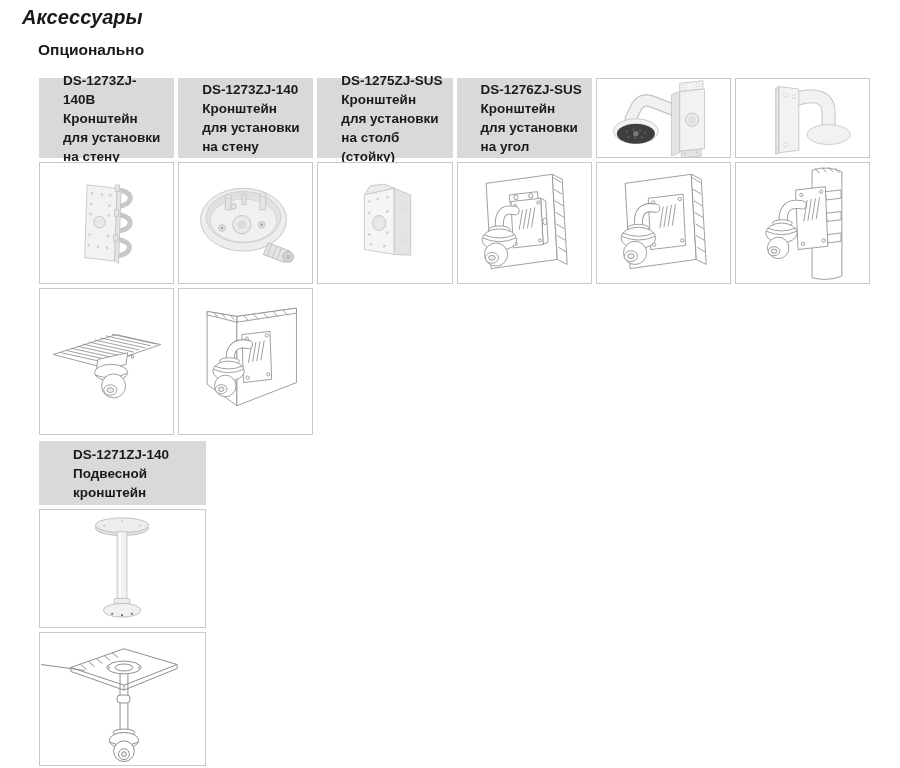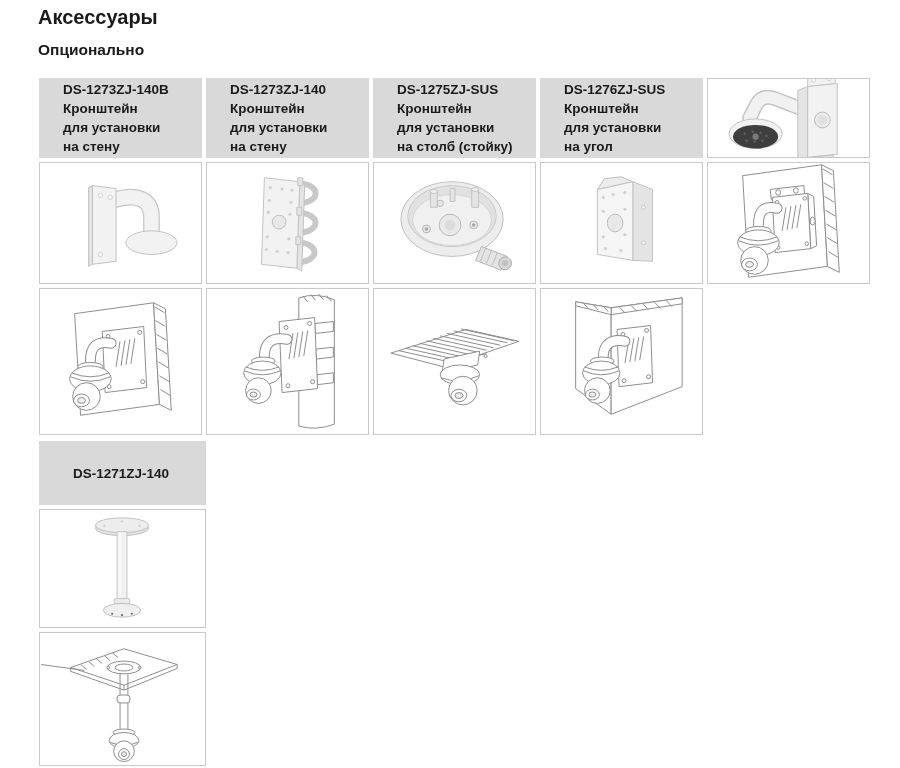--- a/index.html
+++ b/index.html
@@ -1,24 +1,24 @@
 <!DOCTYPE html>
 <html><head>
 <meta charset="utf-8">
 <style>
   html,body{margin:0;padding:0;}
   body{
     width:900px;height:768px;background:#ffffff;position:relative;overflow:hidden;
     font-family:"Liberation Sans", sans-serif;color:#1a1a1a;
   }
-  .page-title{position:absolute;left:38px;top:6px;font-size:20px;font-weight:bold;letter-spacing:0;}
+  .page-title{position:absolute;left:22px;top:6px;font-size:20px;font-weight:bold;letter-spacing:0;font-style:italic;}
   .page-subtitle{position:absolute;left:38px;top:33px;font-size:15.5px;font-weight:bold;margin-top:8px;}
   .grid1{
     position:absolute;left:39px;top:78px;width:831px;
-    display:grid;grid-template-columns:repeat(5,1fr);
+    display:grid;grid-template-columns:repeat(6,1fr);
     grid-template-rows:80px 122px 147px;gap:4px;
   }
   .grid2{
     position:absolute;left:39px;top:441px;width:167px;
     display:grid;grid-template-columns:1fr;
     grid-template-rows:64px 119px 134px;gap:4px;
   }
   .hcell{
     background:#d9d9d9;box-sizing:border-box;
     display:flex;flex-direction:column;justify-content:center;
@@ -338,20 +338,22 @@
       <circle cx="56" cy="102" r="13" class="la"></circle>
       <ellipse cx="51" cy="106" rx="7" ry="5.5" class="la"></ellipse>
       <ellipse cx="51" cy="106" rx="3.5" ry="2.6" class="la" style="fill:#ededed"></ellipse>
     </svg>
   </div>
 </div>
 
 <div class="grid2">
   <div class="hcell indent">
     <span>DS-1271ZJ-140</span>
+    <span class="desc">Подвесной
+кронштейн</span>
   </div>
   <div class="icell">
     <svg width="165" height="115" viewBox="0 0 165 117">
       <ellipse cx="82" cy="17.5" rx="27" ry="7.5" style="fill:#e2e2e2;stroke:#c0c0c0"></ellipse>
       <ellipse cx="82" cy="14.5" rx="27" ry="7.5" style="fill:#ededed;stroke:#c0c0c0"></ellipse>
       <circle cx="64" cy="15" r="1.2" class="dot"></circle>
         <circle cx="82" cy="10.5" r="1.2" class="dot"></circle>
         <circle cx="100" cy="15" r="1.2" class="dot"></circle>
       <rect x="77" y="21" width="10" height="70" style="fill:#f1f1f1;stroke:#c6c6c6"></rect>
       <line x1="80" y1="22" x2="80" y2="90" style="stroke:#fafafa;stroke-width:2"></line>

